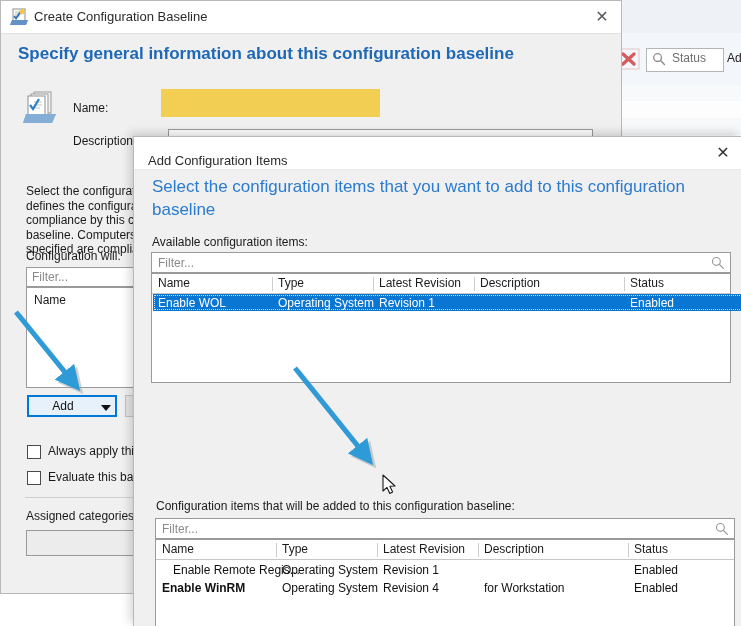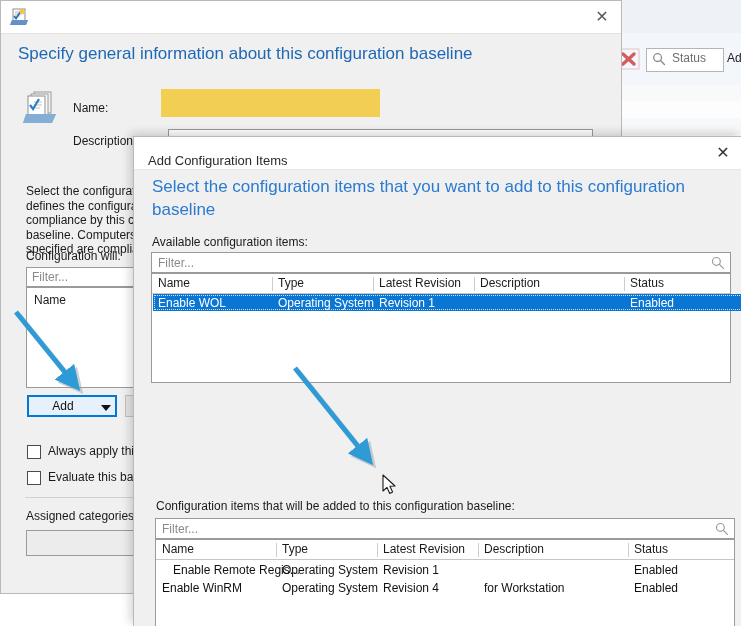--- a/index.html
+++ b/index.html
@@ -25,21 +25,21 @@
   #bg-row2{left:608px;top:118px;width:133px;height:17px;background:#f6f8fa;border-bottom:1px solid #eceff3;}
   #bg-body{left:608px;top:135px;width:133px;height:491px;background:#ffffff;}
 
   
   #dlg1{left:0;top:0;width:622px;height:594px;background:#f0f0f0;
         border:1px solid #b9b9b9;box-sizing:border-box;}
   #dlg1-title{left:0;top:0;width:620px;height:32px;background:#ffffff;border-bottom:1px solid #e2e2e2;}
   #dlg1-icon{left:9px;top:6px;width:20px;height:20px;}
   #dlg1-titletext{left:33px;top:8px;font-size:13px;color:#2b2b2b;white-space:nowrap;}
   #dlg1-close{left:590px;top:6px;width:22px;height:20px;text-align:center;font-size:16px;color:#5a5a5a;line-height:20px;cursor:default;}
-  #dlg1-heading{left:17px;top:43px;font-size:17px;color:#1f68b5;white-space:nowrap;}
+  #dlg1-heading{left:17px;top:43px;font-size:17px;color:#1f68b5;white-space:nowrap;font-weight:bold;}
 
   #bigicon{left:22px;top:88px;width:36px;height:36px;}
   #lbl-name{left:72px;top:100px;font-size:12px;color:#1a1a1a;text-align:right;}
   #hl-name{left:160px;top:88px;width:219px;height:28px;background:#f2cf52;}
   #inp-name{left:167px;top:96px;width:425px;height:21px;background:#ffffff;border:1px solid #9a9a9a;box-sizing:border-box;}
   #inp-name span{position:absolute;left:5px;top:3px;font-size:12px;color:#111;white-space:nowrap;}
   #caret-name{position:absolute;left:3px;top:3px;width:1px;height:14px;background:#111;}
 
   #lbl-desc{left:72px;top:133px;font-size:12px;color:#1a1a1a;}
   #inp-desc{left:167px;top:128px;width:425px;height:48px;background:#ffffff;border:1px solid #9a9a9a;box-sizing:border-box;}
@@ -141,20 +141,21 @@
       <rect x="3" y="2" width="12" height="12" fill="#ffffff" stroke="#8d8d8d" stroke-width="1"></rect>
       <line x1="5" y1="5" x2="12" y2="5" stroke="#b9b9b9" stroke-width="1"></line>
       <line x1="5" y1="7" x2="12" y2="7" stroke="#b9b9b9" stroke-width="1"></line>
       <line x1="5" y1="9" x2="10" y2="9" stroke="#b9b9b9" stroke-width="1"></line>
       <path d="M2 13 L18 13 L16 18 L0 18 Z" fill="#3f76b5"></path>
       <path d="M2 13 L18 13 L16 18 L0 18 Z" fill="#7fa9d6" opacity=".55"></path>
       <polyline points="4,9 6,11.5 10,5.5" fill="none" stroke="#2c6fbb" stroke-width="1.8"></polyline>
       <path d="M12 1 l1.1 2.2 2.4 .3 -1.8 1.7 .5 2.4 -2.2 -1.2 -2.2 1.2 .5 -2.4 -1.8 -1.7 2.4 -.3 z" fill="#f5c33a"></path>
     </svg>
   </div>
+  <div class="abs" id="dlg1-titletext">Create Configuration Baseline</div>
   <div class="abs" id="dlg1-close">✕</div>
 
   <div class="abs" id="dlg1-heading">Specify general information about this configuration baseline</div>
 
   <div class="abs" id="bigicon">
     <svg width="36" height="36" viewBox="0 0 36 36">
       <rect x="11" y="3" width="17" height="21" fill="#f2f2f2" stroke="#9a9a9a" stroke-width="1"></rect>
       <rect x="8" y="5" width="17" height="21" fill="#fafafa" stroke="#9a9a9a" stroke-width="1"></rect>
       <rect x="5" y="7" width="17" height="21" fill="#ffffff" stroke="#8d8d8d" stroke-width="1"></rect>
       <line x1="11" y1="13" x2="19" y2="13" stroke="#c3c3c3" stroke-width="1"></line>
@@ -274,21 +275,21 @@
       <i class="csep" style="left:472px;"></i>
   </div>
   <div class="abs" style="left:1px;top:21px;width:576px;height:17px;">
     <span class="cell" style="left:5px;color:#111;margin-left:11px;">Enable Remote Regis...</span>
     <span class="cell" style="left:125px;color:#111;">Operating System</span>
     <span class="cell" style="left:226px;color:#111;">Revision 1</span>
     <span class="cell" style="left:327px;color:#111;"></span>
     <span class="cell" style="left:477px;color:#111;">Enabled</span>
   </div>
   <div class="abs" style="left:1px;top:39px;width:576px;height:17px;">
-    <span class="cell" style="left:5px;color:#111;">Enable WinRM</span>
+    <span class="cell" style="left:5px;color:#111;font-weight:bold;">Enable WinRM</span>
     <span class="cell" style="left:125px;color:#111;">Operating System</span>
     <span class="cell" style="left:226px;color:#111;">Revision 4</span>
     <span class="cell" style="left:327px;color:#111;">for Workstation</span>
     <span class="cell" style="left:477px;color:#111;">Enabled</span>
   </div>
 </div>
 
 <svg class="ann">
   <defs>
     <marker id="ah" markerWidth="5" markerHeight="5" refX="2.4" refY="2.5" orient="auto">

